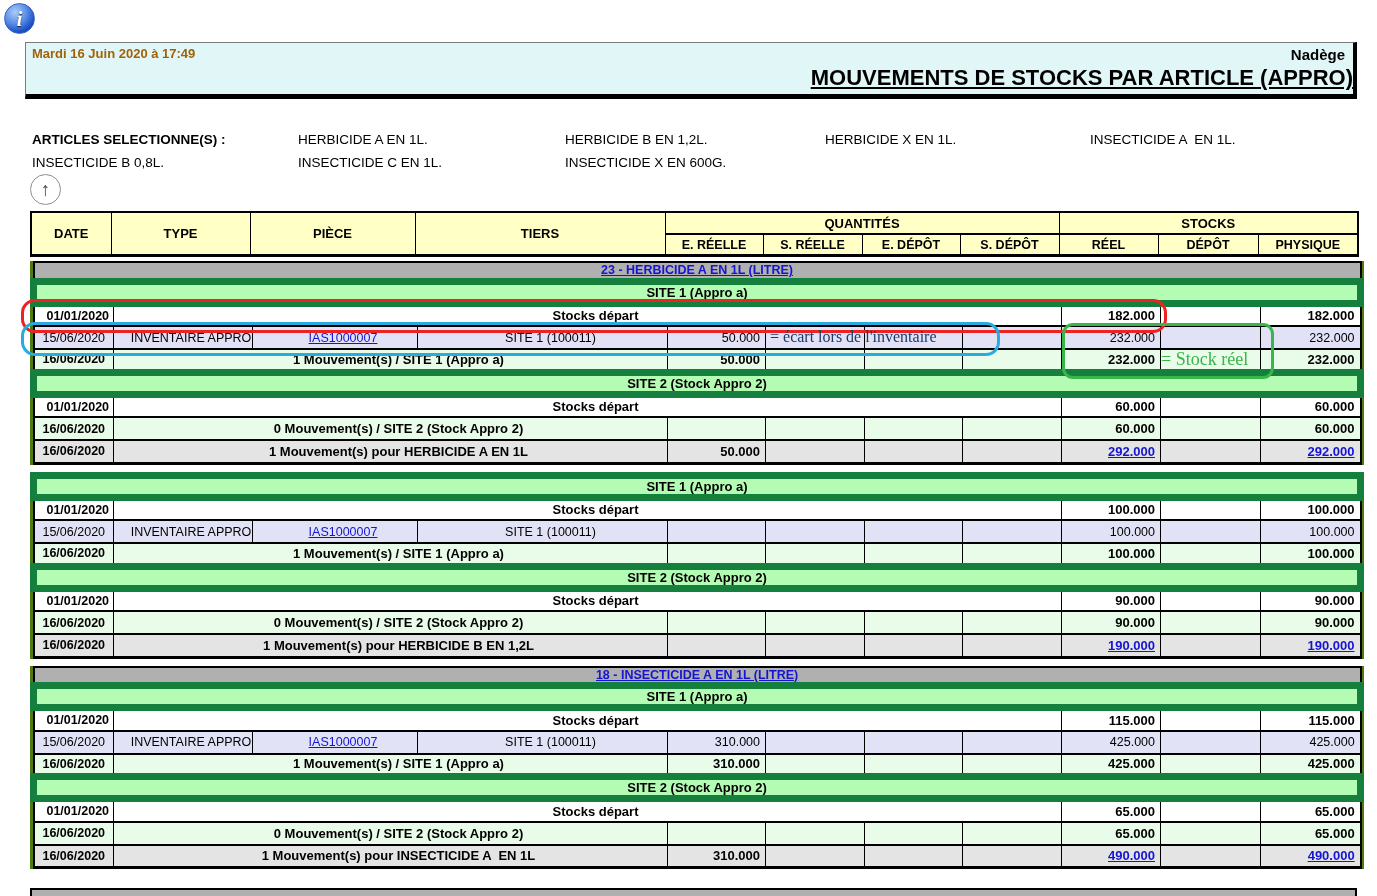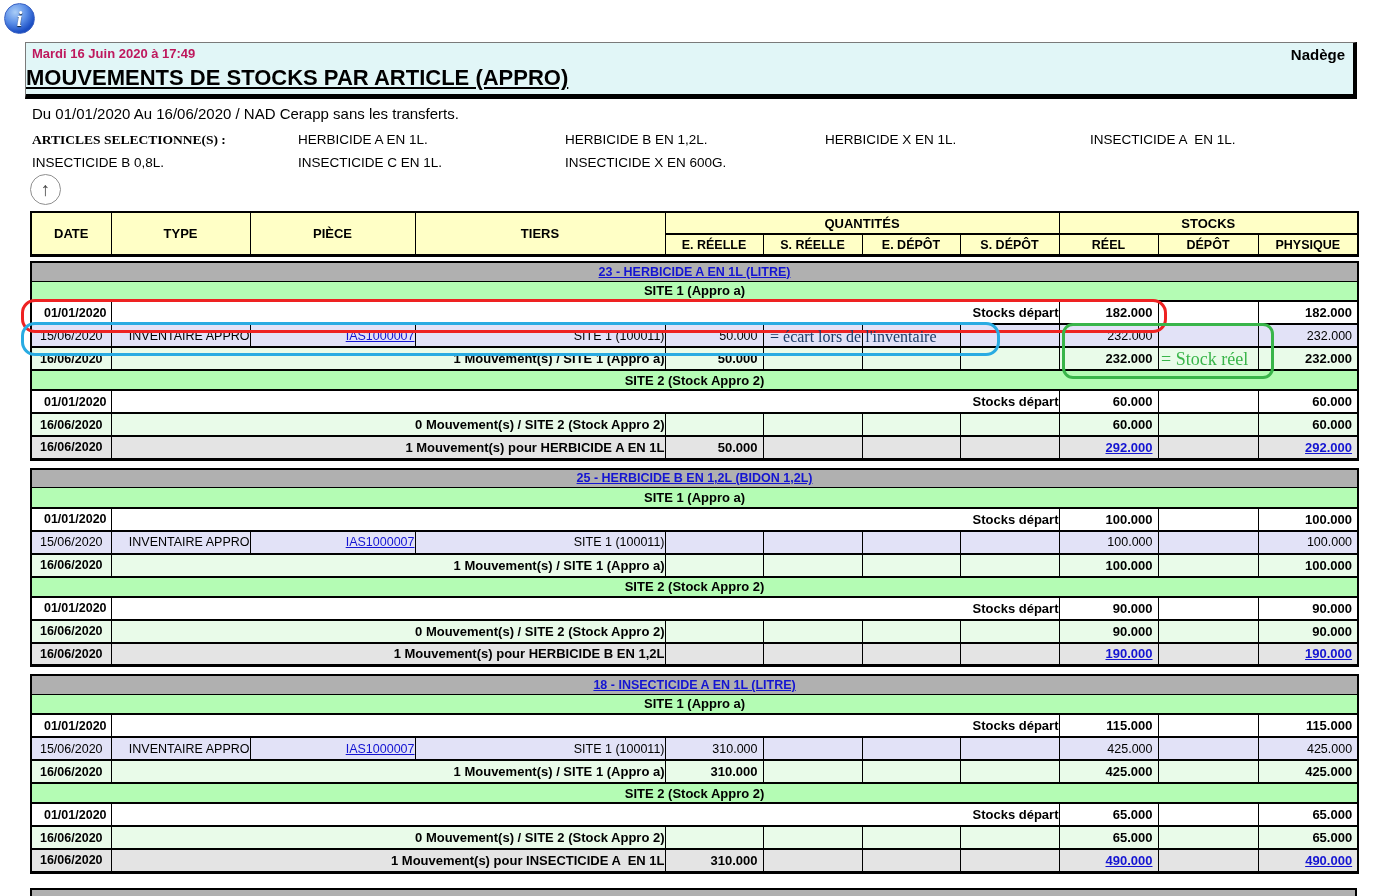--- a/index.html
+++ b/index.html
@@ -8,30 +8,30 @@
 
   
   #info-icon{position:absolute;left:4px;top:3px;width:29px;height:29px;border-radius:50%;
     background:radial-gradient(circle at 35% 28%, #aacdf6 0%, #5b8fe8 40%, #1c4fc4 72%, #123a9e 100%);
     border:1px solid #3a62c4;display:flex;align-items:center;justify-content:center;cursor:pointer;}
   #info-icon span{color:#fff;font:italic bold 20px "Liberation Serif", serif;line-height:1;text-shadow:0 1px 1px #123;}
 
   
   #header-box{position:absolute;left:25px;top:42px;width:1332px;height:57px;box-sizing:border-box;
     background:#E1F6F7;border:1px solid #7a7a7a;border-right:4px solid #000;border-bottom:5px solid #000;}
-  #hdr-datetime{position:absolute;left:6px;top:3px;font-size:13px;font-weight:bold;color:#be185d;}
+  #hdr-datetime{position:absolute;left:6px;top:3px;font-size:13px;font-weight:bold;color:#a16207;}
   #hdr-user{position:absolute;right:8px;top:3px;font-size:15px;font-weight:bold;color:#000;}
-  #hdr-title{position:absolute;left:0;right:0;top:22px;text-align:left;font-size:22px;font-weight:bold;
+  #hdr-title{position:absolute;left:0;right:0;top:22px;text-align:right;font-size:22px;font-weight:bold;
     text-decoration:underline;letter-spacing:0px;}
 
   #period-line{position:absolute;left:32px;top:105px;font-size:15px;}
 
   #articles{position:absolute;left:32px;top:132px;width:1330px;display:grid;
     grid-template-columns:266px 267px 260px 265px auto;grid-auto-rows:23px;align-items:start;}
-  #articles .art-label{font-size:13.5px;font-weight:bold;white-space:pre;font-family:Liberation Serif, serif;}
+  #articles .art-label{font-size:13.5px;font-weight:bold;white-space:pre;}
   #articles .art{font-size:13.5px;white-space:pre;}
 
   #up-icon{position:absolute;left:30px;top:174px;width:29px;height:29px;border-radius:50%;
     border:1px solid #8f8f8f;display:flex;align-items:center;justify-content:center;cursor:pointer;background:#fff;}
   #up-icon span{font-size:19px;font-weight:bold;color:#4a4a4a;line-height:1;}
 
   
   table.grid{border-collapse:collapse;table-layout:fixed;width:1327px;
     border:2px solid #000;border-bottom-width:3px;background:#4d7c0f;}
   col.c1{width:80px}col.c2{width:139px}col.c3{width:165px}col.c4{width:250px}
@@ -42,31 +42,31 @@
   #hdr-table th{background:#FFFFC6;border:1px solid #000;border-top-width:2px;border-bottom-width:2px;
     font-size:13px;font-weight:bold;text-align:center;padding:0;height:20px;}
   #hdr-table .hrow2 th{font-size:12.5px;height:19px;}
 
   #sections{position:absolute;left:30px;top:261px;width:1362px;}
   #sections table.grid{margin-bottom:7px;}
   td{padding:0;}
   .row-title{height:19px;}
   .row-title td{background:#B0B0B0;border:1px solid #000;text-align:center;font-size:12.5px;font-weight:bold;}
   .row-site{height:20px;}
-  .row-site td{background:#B4FCB4;border:1px solid #15803d;text-align:center;font-size:13px;font-weight:bold;}
+  .row-site td{background:#B4FCB4;border:7px solid #15803d;text-align:center;font-size:13px;font-weight:bold;}
   .row-data{height:23px;}
   .row-data td{border:1px solid #000;border-top-width:2px;border-bottom-width:2px;font-size:13px;overflow:hidden;}
   .row-data.bold td{font-weight:bold;}
   .row-data.kind-movement td{font-size:12.5px;}
   .style-white td{background:#FFFFFF;padding-left:8px;}
   .style-lavender td{background:#E2E2F7;}
   .style-green td{background:#E9FBE9;}
   .style-gray td{background:#E4E4E4;}
   td.c-date{text-align:center;font-size:12.5px;}
-  td.c-label{text-align:right;padding-left:16px;white-space:pre;}
+  td.c-label{text-align:center;padding-left:16px;white-space:pre;}
   td.c-num{text-align:right;padding-right:5px;}
   a{color:#1414D2;text-decoration:underline;cursor:pointer;}
 
   
   .anno{position:absolute;z-index:6;pointer-events:none;font-family:Liberation Serif, serif;}
   #anno-red{left:21px;top:299px;width:1140px;height:28px;border:3px solid #EE2222;border-radius:14px;}
   #anno-blue{left:21px;top:322px;width:973px;height:28px;border:3px solid #29ABE2;border-radius:14px;}
   #anno-green{left:1062px;top:323px;width:206px;height:50px;border:3px solid #39B54A;border-radius:11px;}
   #anno-ecart{left:770px;top:328px;font-size:16px;color:#1B3A66;white-space:pre;}
   #anno-stockreel{left:1161px;top:349px;font-size:18px;color:#39B54A;white-space:pre;text-align:center;}
@@ -83,21 +83,20 @@
   <div id="info-icon">
     <span>i</span>
   </div>
 
   <div id="header-box">
     <div id="hdr-datetime">Mardi 16 Juin 2020 à 17:49</div>
     <div id="hdr-user">Nadège</div>
     <div id="hdr-title">MOUVEMENTS DE STOCKS PAR ARTICLE (APPRO)</div>
   </div>
 
-  <div id="period-line">Du 01/01/2020 Au 16/06/2020 / NAD Cerapp sans les transferts.</div>
 
   <div id="articles">
     <span class="art-label">ARTICLES SELECTIONNE(S) :</span>
     <span class="art">HERBICIDE A EN 1L.</span>
     <span class="art">HERBICIDE B EN 1,2L.</span>
     <span class="art">HERBICIDE X EN 1L.</span>
     <span class="art">INSECTICIDE A  EN 1L.</span>
     <span class="art">INSECTICIDE B 0,8L.</span>
     <span class="art">INSECTICIDE C EN 1L.</span>
     <span class="art">INSECTICIDE X EN 600G.</span>
@@ -238,23 +237,20 @@
           <col class="c4">
           <col class="c5">
           <col class="c6">
         <col class="c7">
           <col class="c8">
           <col class="c9">
           <col class="c10">
           <col class="c11">
       </colgroup>
       <tbody>
-          <tr class="row-title">
-            <td class="sec-title" colspan="11"><a href="#">25 - HERBICIDE B EN 1,2L (BIDON 1,2L)</a></td>
-          </tr>
           <tr class="row-site">
             <td class="site-title" colspan="11">SITE 1 (Appro a)</td>
           </tr>
           <tr class="row-data kind-start style-white bold">
             <td class="c-date">01/01/2020</td>
             <td class="c-label" colspan="7">Stocks départ</td>
             <td class="c-num">100.000</td>
             <td class="c-num"></td>
             <td class="c-num">100.000</td>
           </tr>

